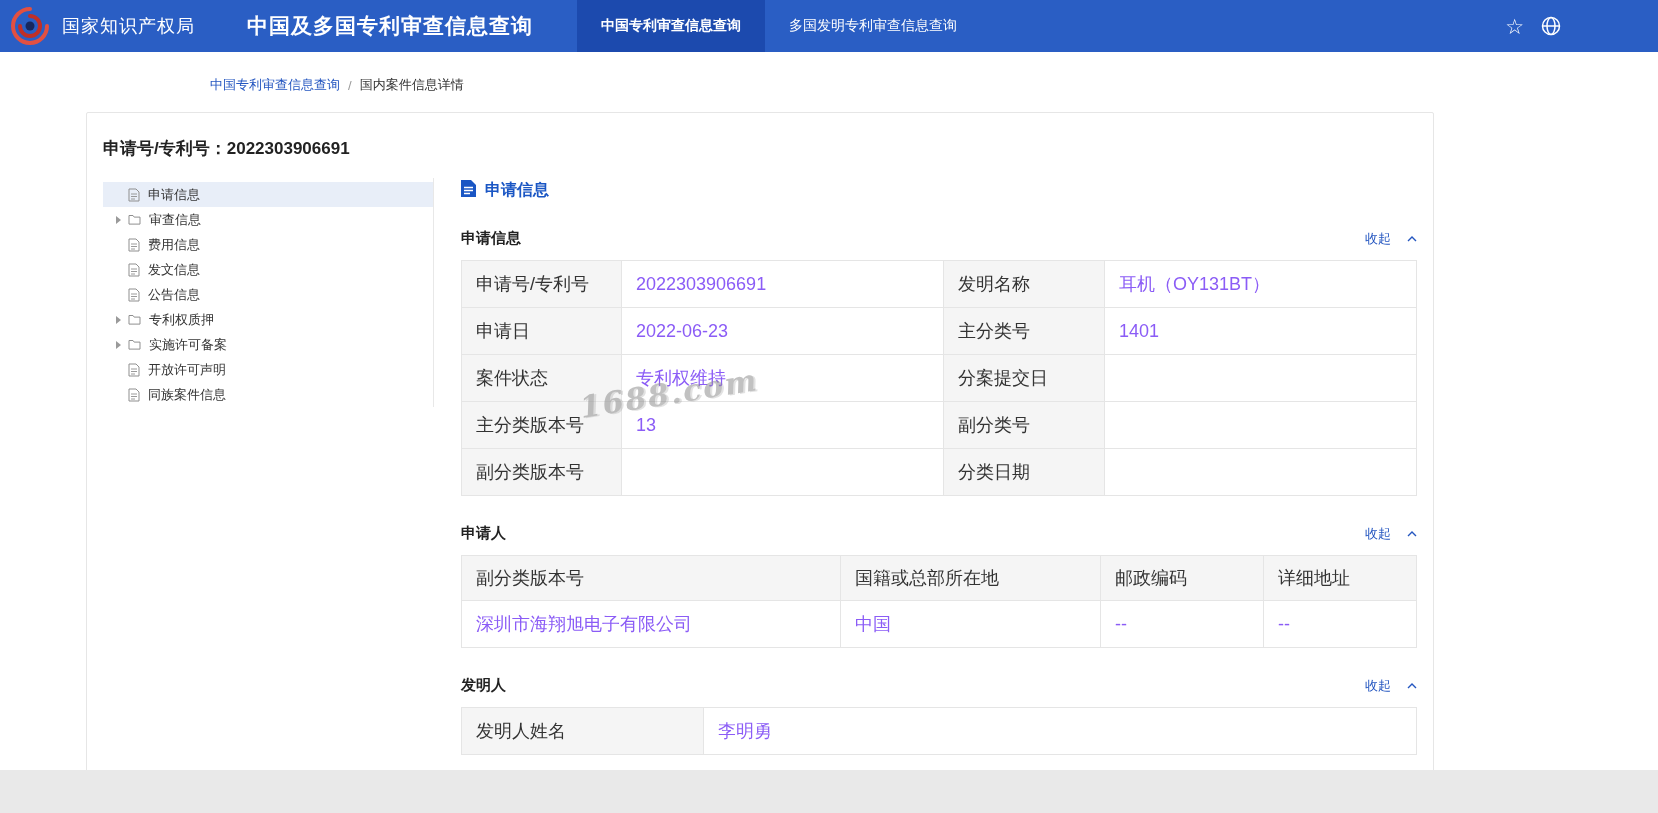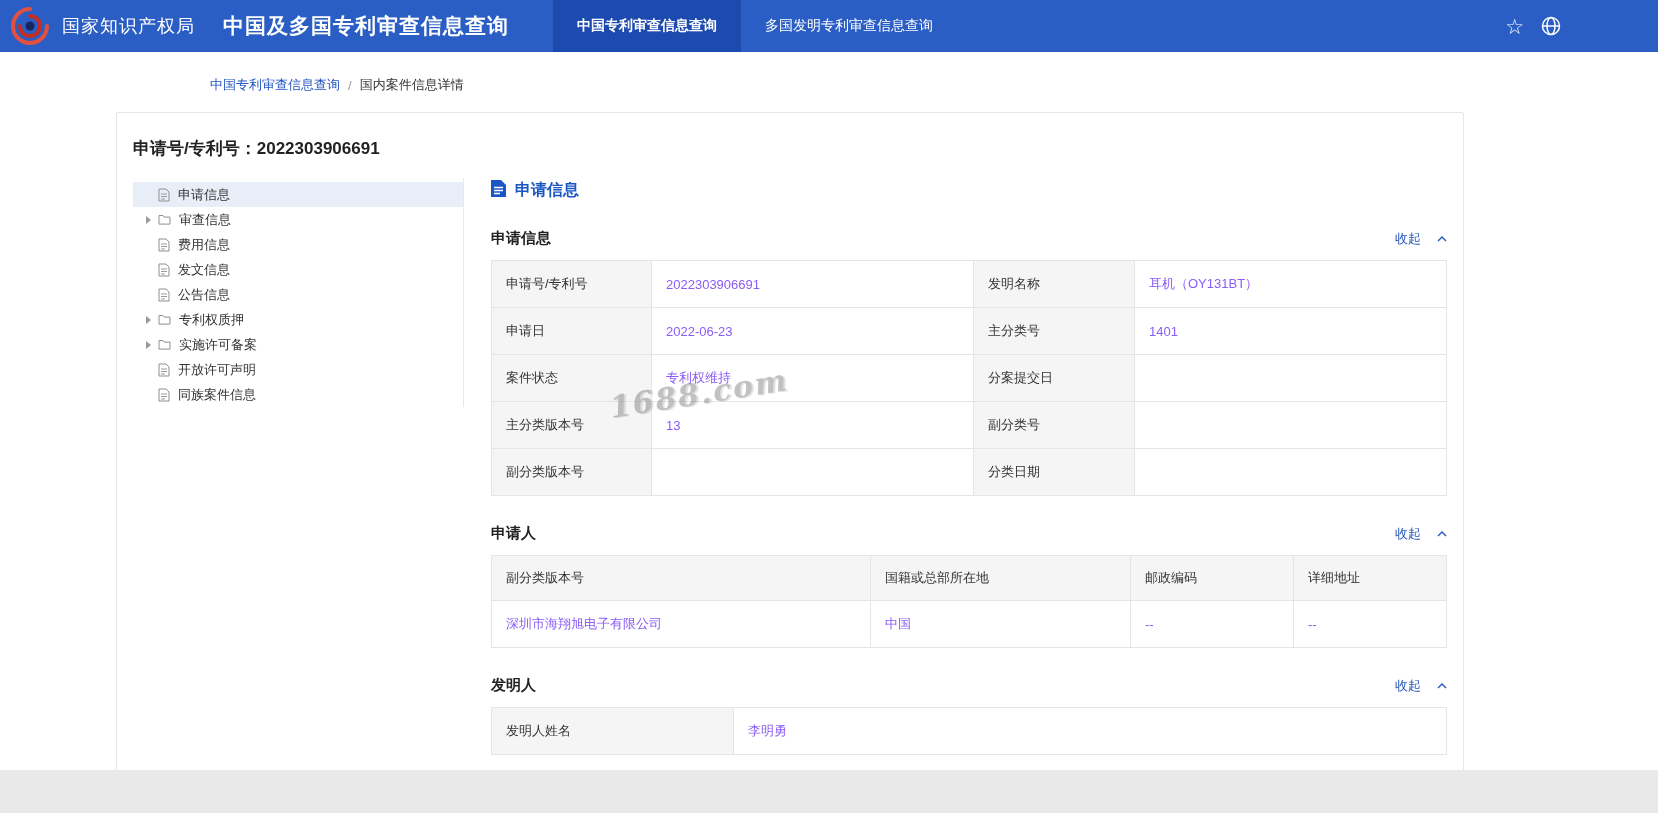--- a/index.html
+++ b/index.html
@@ -12,42 +12,42 @@
   }
 
   
   .topbar {
     height: 52px; background: #2a5ec4;
     display: flex; align-items: center;
     color: #fff;
   }
   .logo-wrap { margin: 0 12px 0 10px; display: flex; align-items: center; }
   .org-name { font-size: 18px; font-weight: normal; letter-spacing: 1px; }
-  .app-title { font-size: 21px; font-weight: bold; margin-left: 28px; letter-spacing: 1px; }
+  .app-title { font-size: 21px; font-weight: bold; margin-left: 52px; letter-spacing: 1px; }
   .tabs { display: flex; height: 52px; margin-left: 44px; }
   .tab {
     height: 52px; display: flex; align-items: center;
     padding: 0 24px; font-size: 14px; color: #fff; cursor: pointer;
   }
   .tab.active { background: #1c4aae; font-weight: bold; }
   .hicons { margin-left: auto; display: flex; align-items: center; gap: 16px; padding-right: 96px; }
   .star-icon { font-size: 21px; line-height: 1; color: #fff; cursor: pointer; }
   .globe-icon { cursor: pointer; display: flex; }
 
   
   .page { background: #fff; height: 718px; overflow: hidden; }
   .breadcrumb {
     padding: 24px 0 18px 210px; font-size: 13px; color: #333;
     display: flex; gap: 8px; align-items: center;
   }
   .breadcrumb a { color: #2456c0; text-decoration: none; cursor: pointer; }
   .breadcrumb .sep { color: #999; }
 
   .card {
-    margin-left: 116px; width: 1348px; height: 662px;
+    margin-left: 86px; width: 1348px; height: 662px;
     border: 1px solid #e6e6e6; border-radius: 2px;
     background: #fff; overflow: hidden;
     padding: 14px 16px 0 16px;
   }
   .case-title { font-size: 17px; font-weight: bold; color: #222; margin: 10px 0 18px 0; }
 
   .card-body { display: flex; align-items: flex-start; height: calc(100% - 62px); }
 
   
   .tree { width: 331px; border-right: 1px solid #e8e8e8; padding-top: 4px; flex-shrink: 0; }
@@ -68,21 +68,21 @@
   }
   .sec-head { display: flex; align-items: center; justify-content: space-between; margin-top: 28px; }
   .sec-head:first-of-type { margin-top: 0; }
   .sec-title { font-size: 15px; font-weight: bold; color: #222; margin: 0; }
   .collapse-link {
     font-size: 13px; color: #2456c0; cursor: pointer; text-decoration: none;
     display: flex; align-items: center; gap: 16px;
   }
 
   table.grid { border-collapse: collapse; width: 100%; margin-top: 12px; table-layout: fixed; }
-  table.grid td, table.grid th { border: 1px solid #e5e5e5; font-size: 13px; font-weight: normal; padding: 0 14px; text-align: left; }
+  table.grid td, table.grid th { border: 1px solid #e5e5e5; font-size: 18px; font-weight: normal; padding: 0 14px; text-align: left; }
   table.grid td { height: 47px; }
   table.grid th { height: 45px; background: #f5f5f5; color: #333; }
   td.lbl { background: #f5f5f5; color: #333; }
   td.val { color: #8b5cf6; }
 
   .watermark {
     position: absolute; left: 118px; top: 198px;
     transform: rotate(-9deg);
     font-family: "DejaVu Serif", serif; font-style: italic; font-weight: bold;
     font-size: 30px; color: #8f8f8f; opacity: 0.55;

